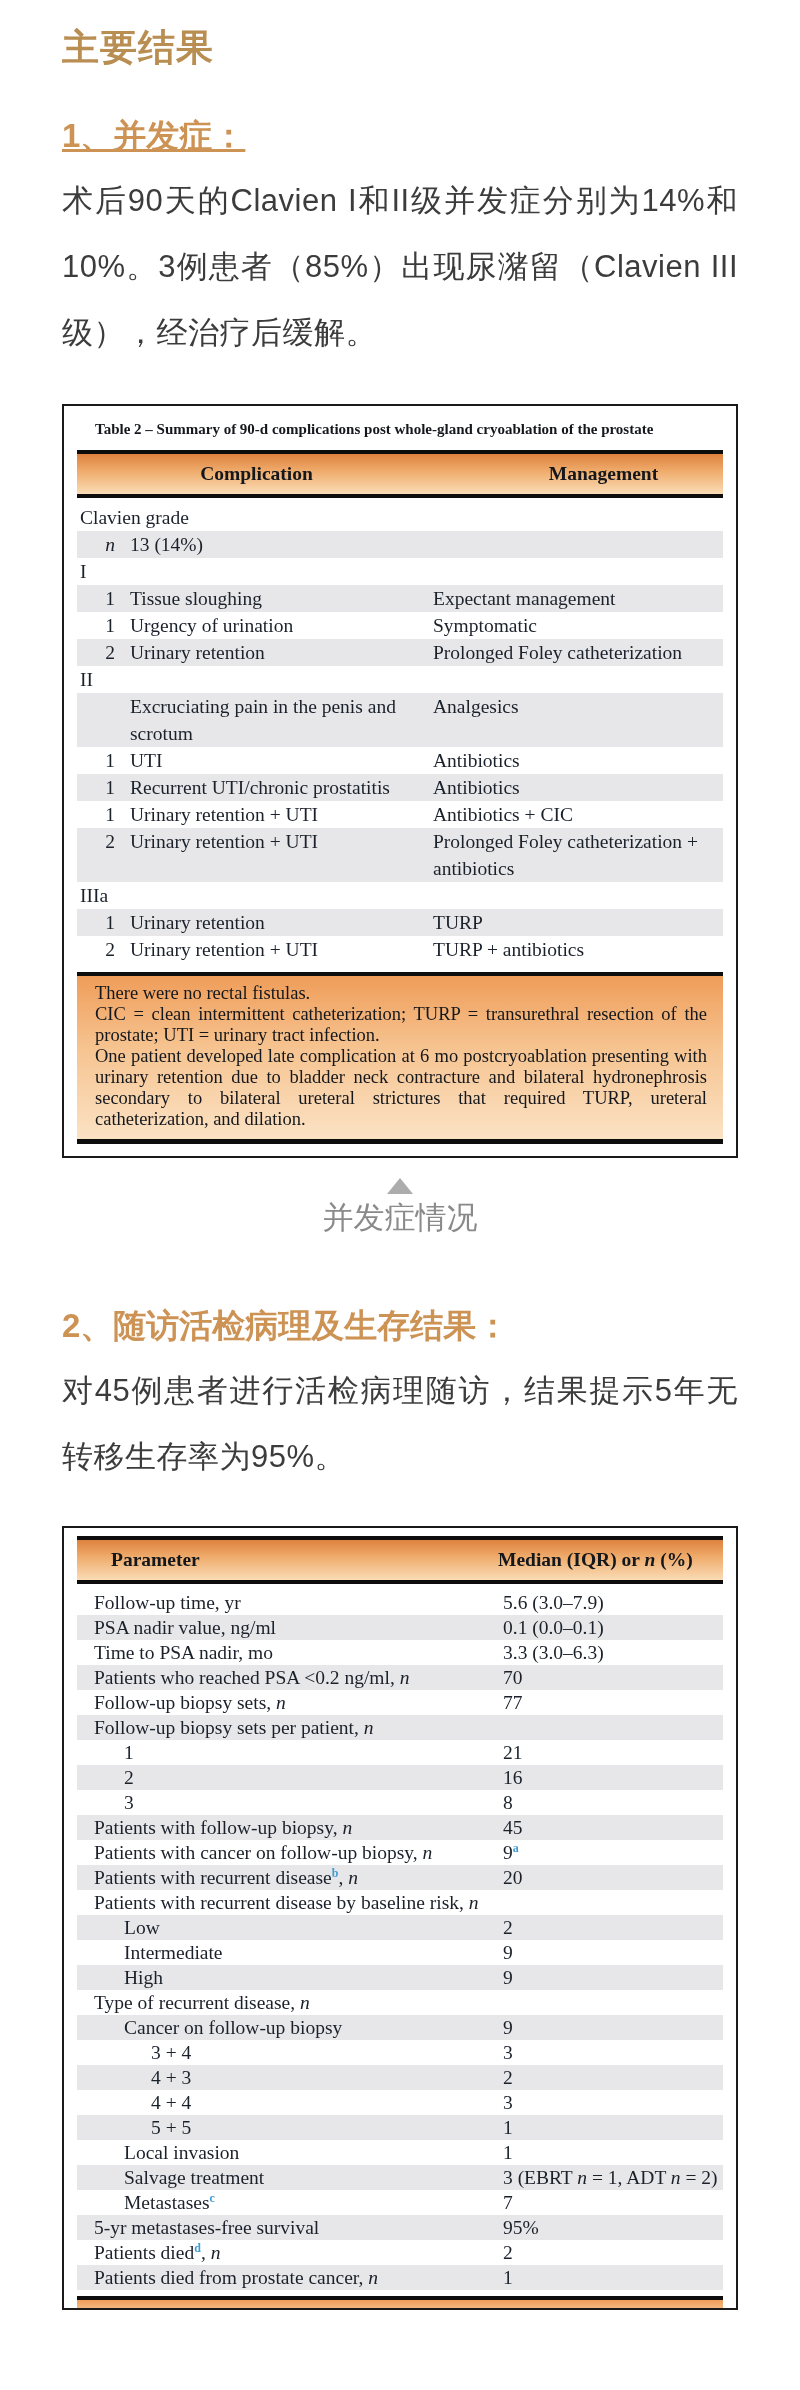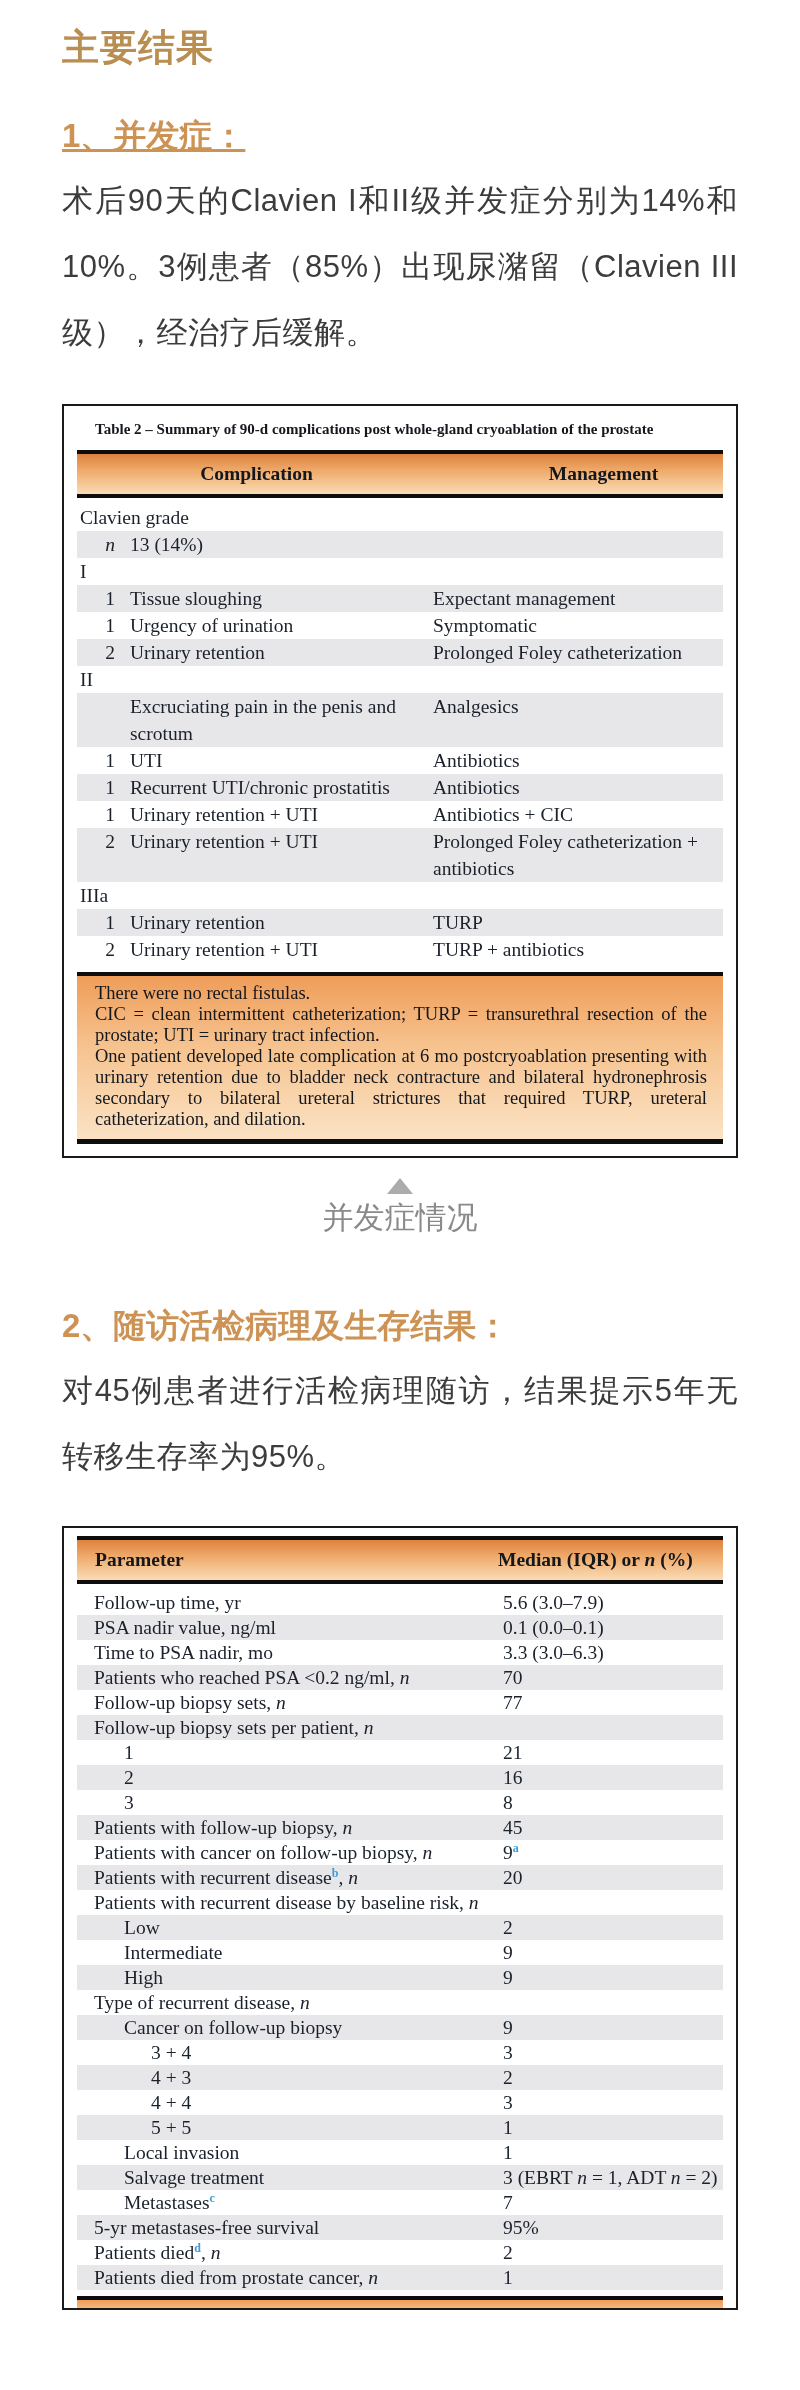--- a/index.html
+++ b/index.html
@@ -55,21 +55,21 @@
   .fig-caption { color:#8A8A8A; font-size:31px; line-height:28px; margin-top:6px;
                  font-weight:300; }
 
   .figure2 { border:2px solid #1a1a1a; background:#fff; margin-top:36px;
              padding:8px 13px 0 13px; }
   .t2-band { border-top:4px solid #0d0d0d; border-bottom:4px solid #0d0d0d;
              background:linear-gradient(180deg,#DE823E 0%,#EFAB6B 42%,#FADCB6 100%);
              height:40px; display:flex; align-items:center;
              font-family:"Liberation Serif", serif; font-weight:700;
              font-size:19.5px; color:#14171C; }
-  .t2-h-param { flex:1; padding-left:18px; }
+  .t2-h-param { flex:1; padding-left:34px; }
   .t2-h-value { width:225px; flex:none; }
 
   .t2-rows { font-family:"Liberation Serif", serif; font-size:19.5px;
              color:#1B212B; margin-top:6px; }
   .t2-row { display:flex; line-height:25px; white-space:nowrap; }
   .t2-row.alt { background:#E7E7E9; }
   .t2-label { flex:1; padding-left:17px; overflow:visible; }
   .t2-label.ind1 { padding-left:47px; }
   .t2-label.ind2 { padding-left:74px; }
   .t2-value { width:220px; flex:none; }

